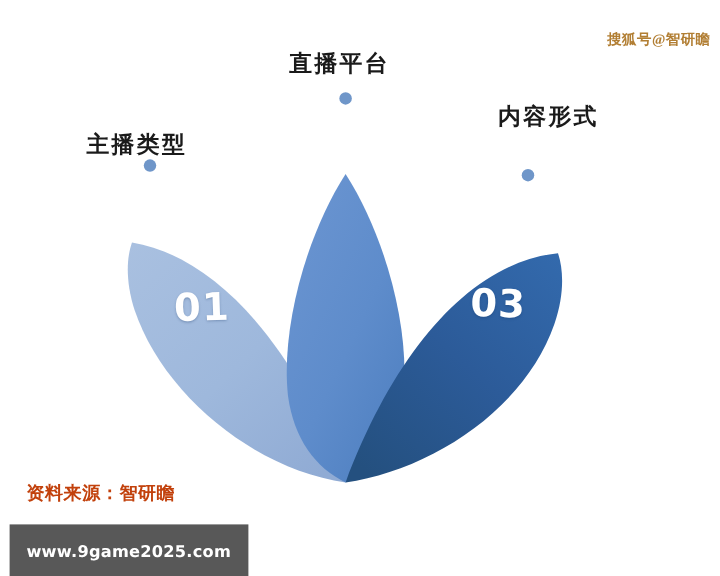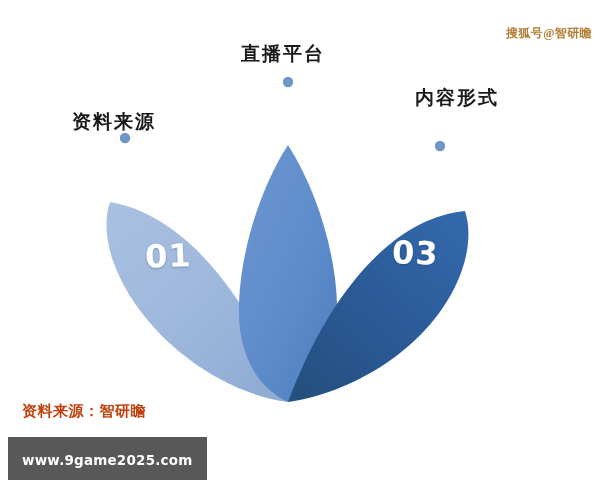--- a/index.html
+++ b/index.html
@@ -150,21 +150,21 @@
 
     <path d="M465,211 C470,226 470,247 462,270 C437,342 358,392 288,402 C330,290 394,218 465,211 Z" fill="url(#grad03)"></path>
 
     <g>
       <circle cx="125" cy="138" r="5.2" fill="#6f96c9"></circle>
       <circle cx="288" cy="82" r="5.2" fill="#6f96c9"></circle>
       <circle cx="440" cy="146" r="5.2" fill="#6f96c9"></circle>
     </g>
   </svg>
 
-  <div class="cat-label" id="label-01">资料来源</div>
+  <div class="cat-label" id="label-01">主播类型</div>
   <div class="cat-label" id="label-02">直播平台</div>
   <div class="cat-label" id="label-03">内容形式</div>
 
   <div class="petal-num" id="num-01">01</div>
   <div class="petal-num" id="num-03">03</div>
 
   <div id="source-note">资料来源：智研瞻</div>
 
   <div id="wm-sohu">搜狐号@智研瞻</div>
   <div class="wm-badge" id="wm-site">www.9game2025.com</div>

